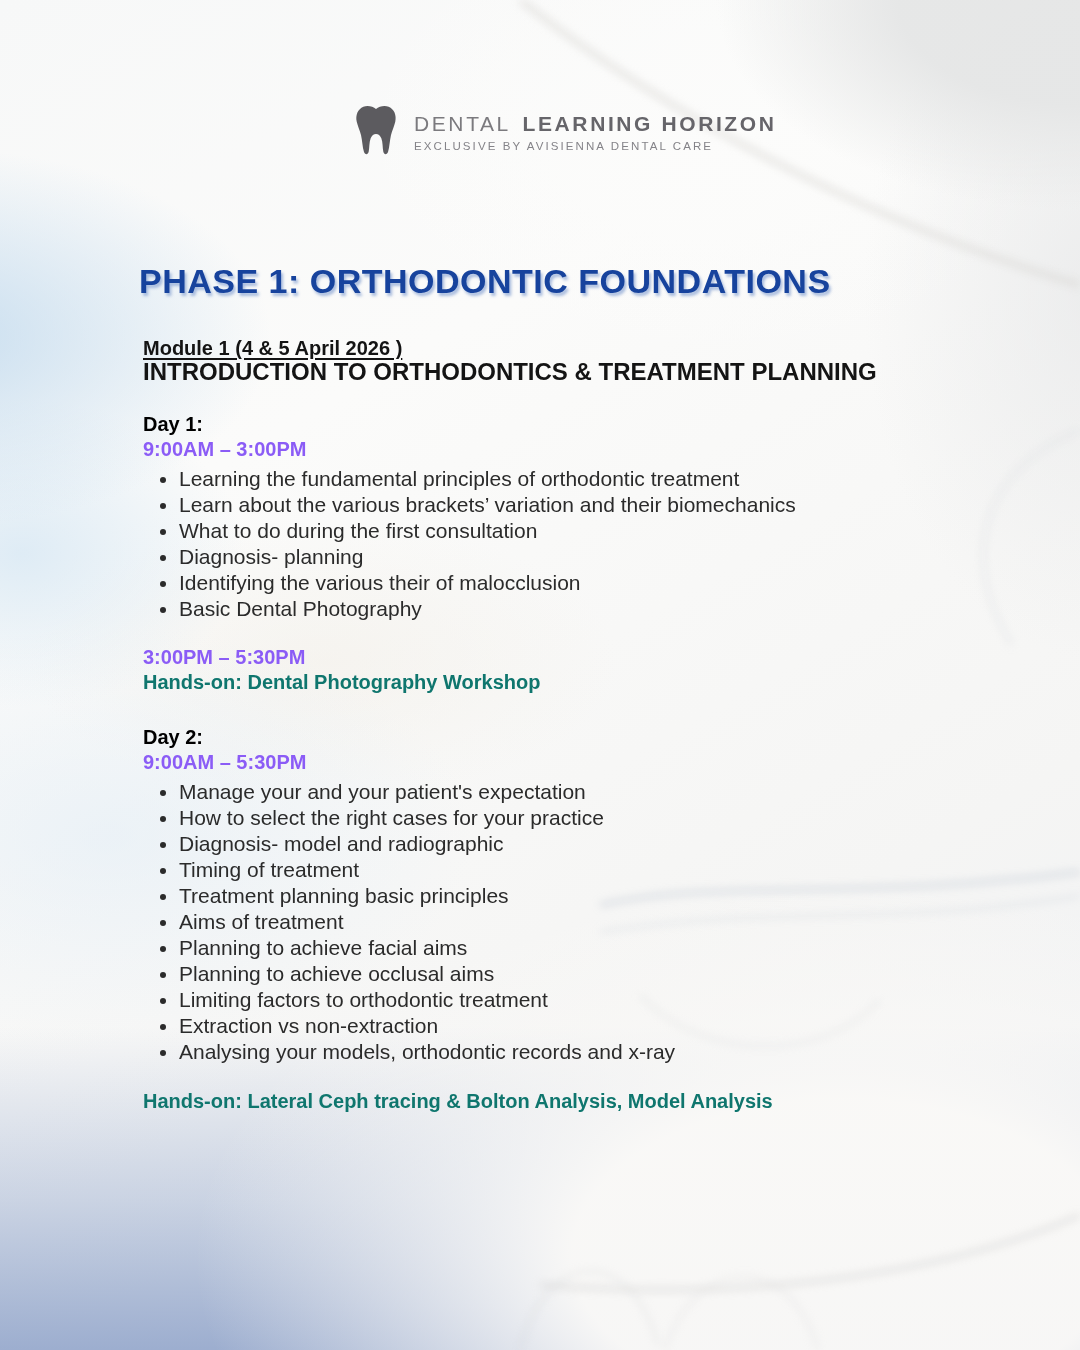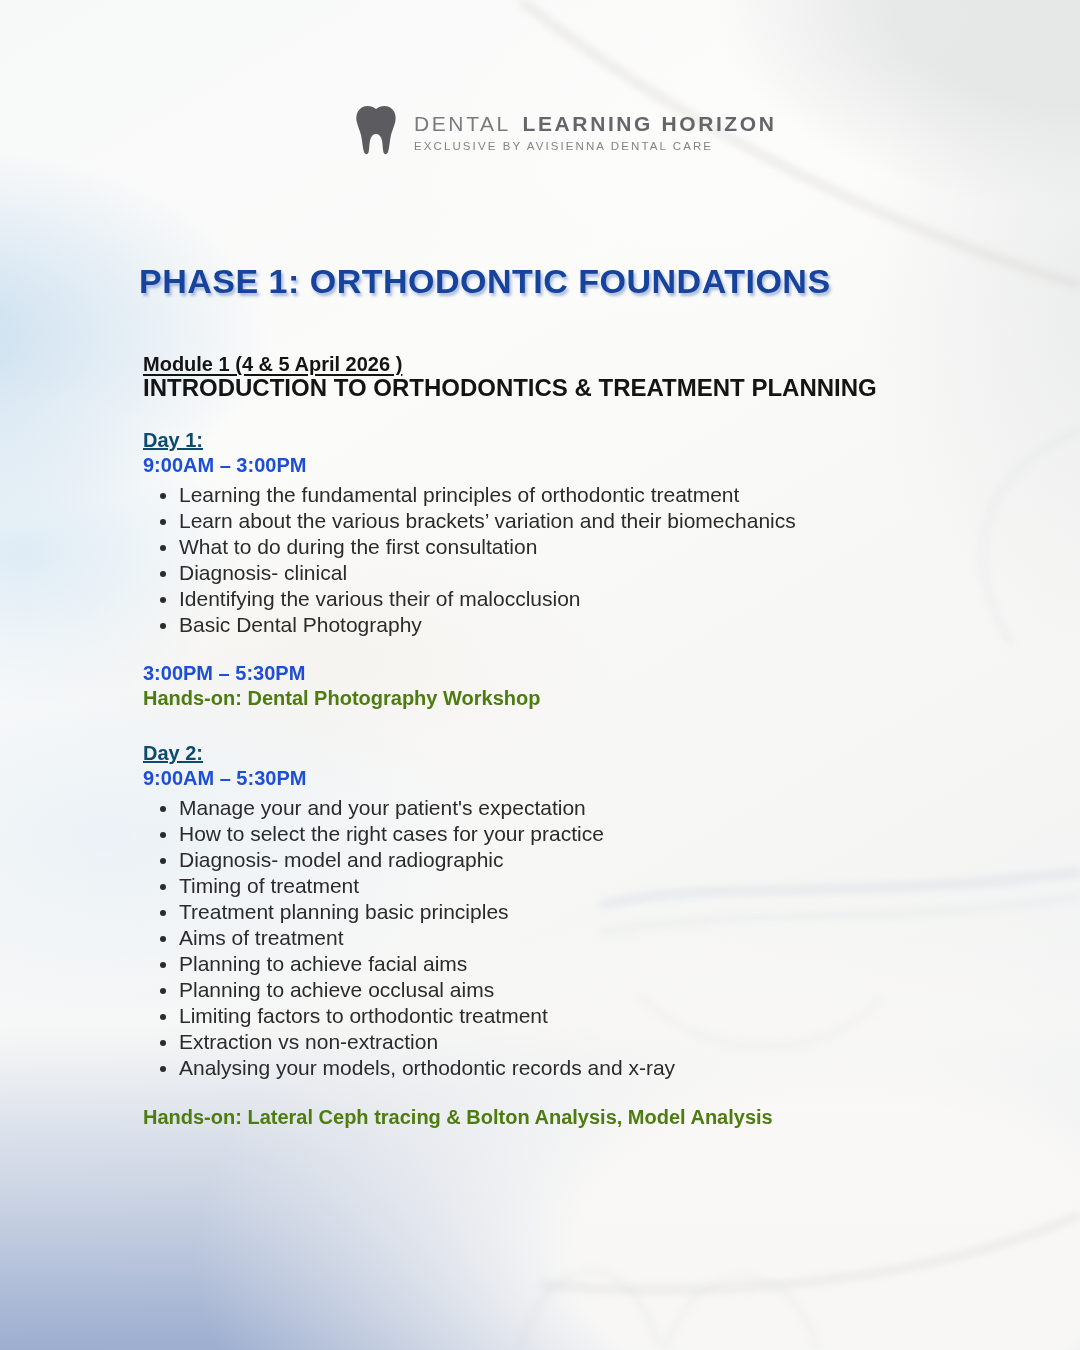--- a/index.html
+++ b/index.html
@@ -28,33 +28,33 @@
   .brand-line{font-size:21px;letter-spacing:2.6px;white-space:nowrap;margin-top:8px;}
   .brand-light{font-weight:400;color:#7b7a7e;}
   .brand-bold{font-weight:700;color:#66656a;margin-left:4px;}
   .brand-tagline{font-size:11.5px;letter-spacing:2.1px;color:#848388;margin-top:4px;white-space:nowrap;}
   .title{
     position:absolute;top:262px;left:139px;margin:0;
     font-size:34px;font-weight:700;letter-spacing:.5px;color:#17439d;
     text-shadow:2px 3px 3px rgba(141,167,212,.75);
     white-space:nowrap;
   }
-  .content{position:absolute;top:352px;left:143px;width:830px;color:#1c1c1c;}
+  .content{position:absolute;top:336px;left:143px;width:830px;color:#1c1c1c;}
   .module-heading{
     font-size:20px;font-weight:700;line-height:24px;color:#141414;
     text-decoration:underline;text-decoration-thickness:2px;text-underline-offset:3px;
   }
   .module-subtitle{font-size:24px;font-weight:700;line-height:24px;color:#141414;}
-  .day-label{font-size:20px;font-weight:700;line-height:25px;color:#0c4a6e;margin-top:28px;text-decoration:underline;}
+  .day-label{font-size:20px;font-weight:700;line-height:25px;color:#000000;margin-top:28px;}
   .day-label.d2{margin-top:30px;}
-  .time{font-size:20px;font-weight:700;line-height:25px;color:#1d4ed8;}
+  .time{font-size:20px;font-weight:700;line-height:25px;color:#8b5cf6;}
   .time.afternoon{margin-top:23px;}
   ul.bullets{margin:4px 0 0;padding:0 0 0 36px;list-style:disc;}
   ul.bullets li{font-size:21px;line-height:26px;color:#2b2b2b;}
-  .hands-on{font-size:20px;font-weight:700;line-height:25px;color:#4d7c0f;}
+  .hands-on{font-size:20px;font-weight:700;line-height:25px;color:#0f766e;}
   .hands-on.final{margin-top:24px;}
 </style>
 </head>
 <body>
 
 <div class="canvas">
   <div class="bg"></div>
 
   <svg class="bg-lines" width="1080" height="1350" viewBox="0 0 1080 1350" aria-hidden="true">
     <path d="M 520 0 C 660 110 860 220 1080 285" fill="none" stroke="#d6d4d0" stroke-width="6" opacity="0.55"></path>
@@ -101,21 +101,21 @@
   <main class="content">
     <div class="module-heading">Module 1 (4 &amp; 5 April 2026 )</div>
     <div class="module-subtitle">INTRODUCTION TO ORTHODONTICS &amp; TREATMENT PLANNING</div>
 
     <div class="day-label d1">Day 1:</div>
     <div class="time">9:00AM – 3:00PM</div>
     <ul class="bullets">
       <li>Learning the fundamental principles of orthodontic treatment</li>
       <li>Learn about the various brackets’ variation and their biomechanics</li>
       <li>What to do during the first consultation</li>
-      <li>Diagnosis- clinical</li>
+      <li>Diagnosis- planning</li>
       <li>Identifying the various their of malocclusion</li>
       <li>Basic Dental Photography</li>
     </ul>
 
     <div class="time afternoon">3:00PM – 5:30PM</div>
     <div class="hands-on">Hands-on: Dental Photography Workshop</div>
 
     <div class="day-label d2">Day 2:</div>
     <div class="time">9:00AM – 5:30PM</div>
     <ul class="bullets">

